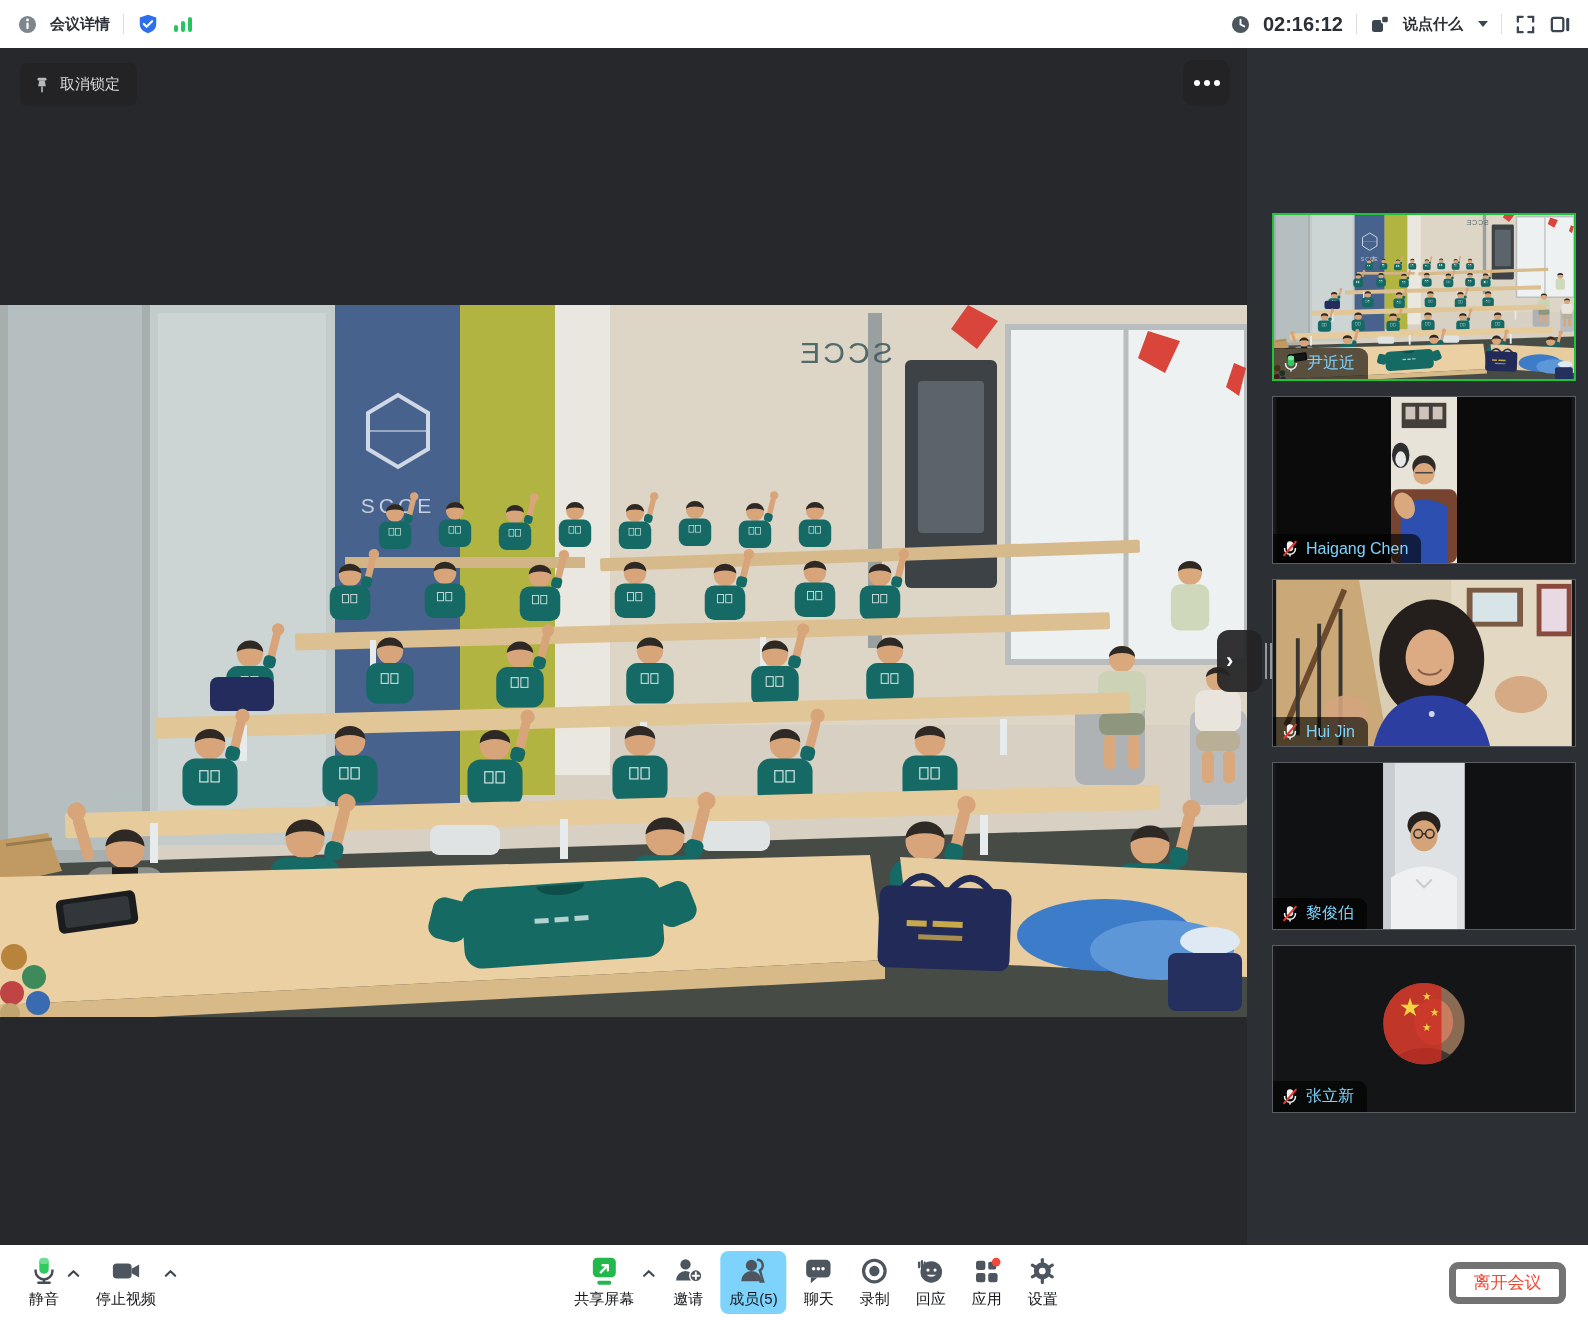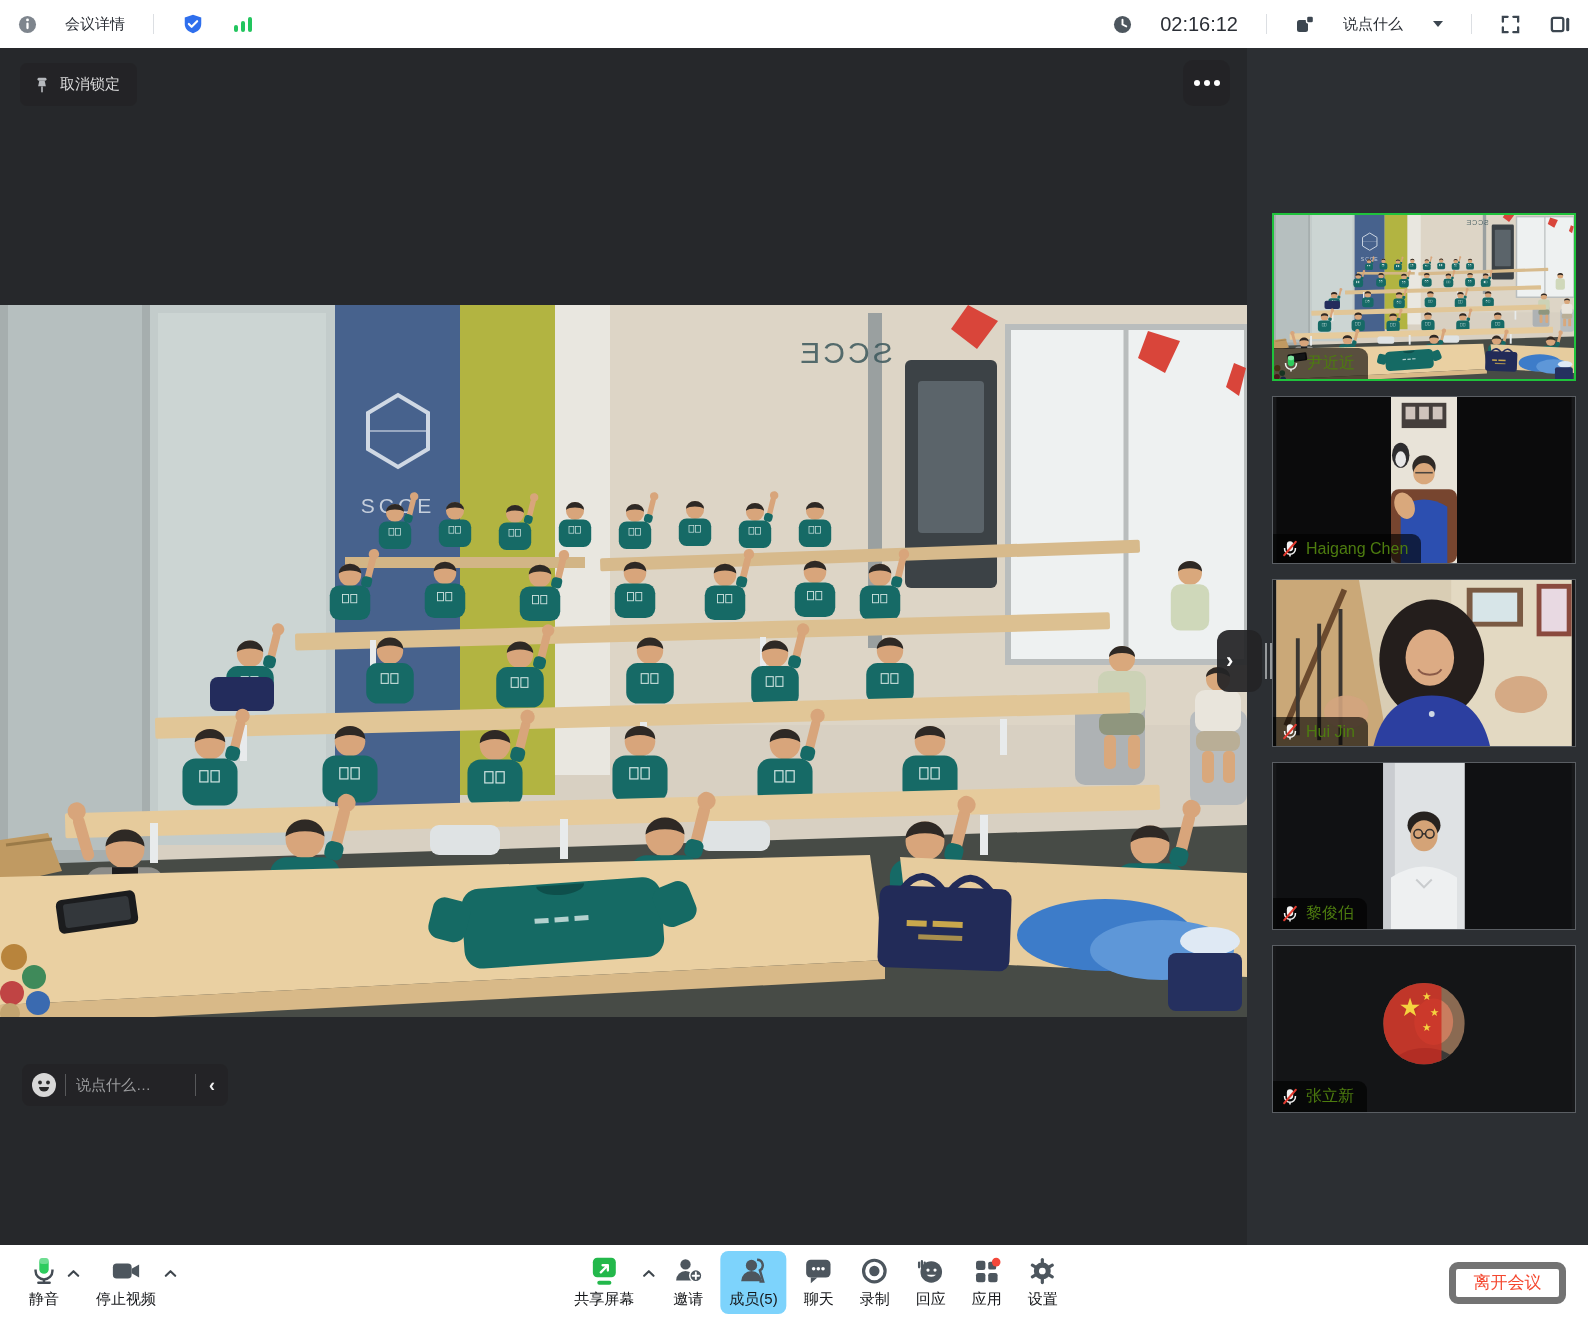--- a/index.html
+++ b/index.html
@@ -7,21 +7,21 @@
     width:1588px;height:1320px;overflow:hidden;
     background:#26282b;
     font-family:"Liberation Sans","DejaVu Sans",sans-serif;
     -webkit-font-smoothing:antialiased;
   }
   .app{width:1588px;height:1320px;display:flex;flex-direction:column;}
 
   
   .topbar{flex:0 0 48px;background:#ffffff;display:flex;align-items:center;
     justify-content:space-between;padding:0 18px;box-sizing:border-box;}
-  .tb-left,.tb-right{display:flex;align-items:center;gap:28px;}
+  .tb-left,.tb-right{display:flex;align-items:center;gap:13px;font-weight:bold;}
   .tb-text{font-size:15px;color:#2b2f36;}
   .tb-time{font-size:20px;color:#2b2f36;}
   .vdiv{width:1px;height:20px;background:#dcdfe3;}
   .ico{display:inline-flex;align-items:center;justify-content:center;}
   .caret{width:0;height:0;border-left:5px solid transparent;border-right:5px solid transparent;
     border-top:6px solid #3c4650;margin-left:2px;}
 
   
   .content{flex:1;display:flex;min-height:0;position:relative;justify-content:flex-end;}
   .stage{width:1247px;flex:0 0 1247px;position:relative;background:#26282b;}
@@ -51,21 +51,21 @@
 
   
   .sidebar{flex:1;background:#2c2f33;box-sizing:border-box;padding:165px 0 0 25px;
     display:flex;flex-direction:column;gap:15px;align-items:flex-start;overflow:hidden;}
   .thumb{width:304px;height:168px;position:relative;background:#17181a;
     border:1px solid #5a5e63;box-sizing:border-box;cursor:pointer;}
   .thumb.active{border:2px solid #1fc23c;}
   .tvid{position:absolute;inset:0;width:100%;height:100%;display:block;}
   .plabel{position:absolute;left:0;bottom:0;display:flex;align-items:center;gap:7px;
     background:rgba(0,0,0,.62);padding:5px 13px 5px 8px;border-radius:0 9px 0 0;
-    color:#4d7c0f;font-size:16px;max-width:92%;white-space:nowrap;}
+    color:#7dd3fc;font-size:16px;max-width:92%;white-space:nowrap;}
 
   
   .toolbar{flex:0 0 75px;background:#ffffff;position:relative;display:flex;align-items:center;}
   .tool-left{display:flex;align-items:center;margin-left:20px;gap:6px;}
   .tool-center{position:absolute;left:calc(50% + 22px);transform:translateX(-50%);
     display:flex;align-items:center;gap:8px;}
   .tool-combo{display:flex;align-items:flex-start;}
   .tool-item{display:flex;flex-direction:column;align-items:center;gap:4px;
     padding:5px 9px;border-radius:8px;cursor:pointer;}
   .tool-item.active{background:#7dd3fc;}
@@ -345,34 +345,20 @@
         </span>
         <span>取消锁定</span>
       </div>
 
       <div class="ovl more-btn">
         <i></i>
           <i></i>
           <i></i>
       </div>
 
-      <div class="ovl chatbar">
-        <span class="seg chat-emoji">
-          <svg width="26" height="26" viewBox="0 0 26 26">
-              <circle cx="13" cy="13" r="12" fill="#d8d8d8"></circle>
-              <circle cx="9" cy="10.5" r="1.9" fill="#2a2a2a"></circle>
-              <circle cx="17" cy="10.5" r="1.9" fill="#2a2a2a"></circle>
-              <path d="M8,15 a5,4.5 0 0 0 10,0 z" fill="#2a2a2a"></path>
-            </svg>
-        </span>
-        <span class="chat-div"></span>
-        <span class="chat-ph">说点什么…</span>
-        <span class="chat-div"></span>
-        <span class="chat-collapse">‹</span>
-      </div>
 
       <div class="ovl flap">›</div>
       <div class="draghandle">
           <i></i>
           <i></i>
         </div>
     </main>
 
     <aside class="sidebar">
 

